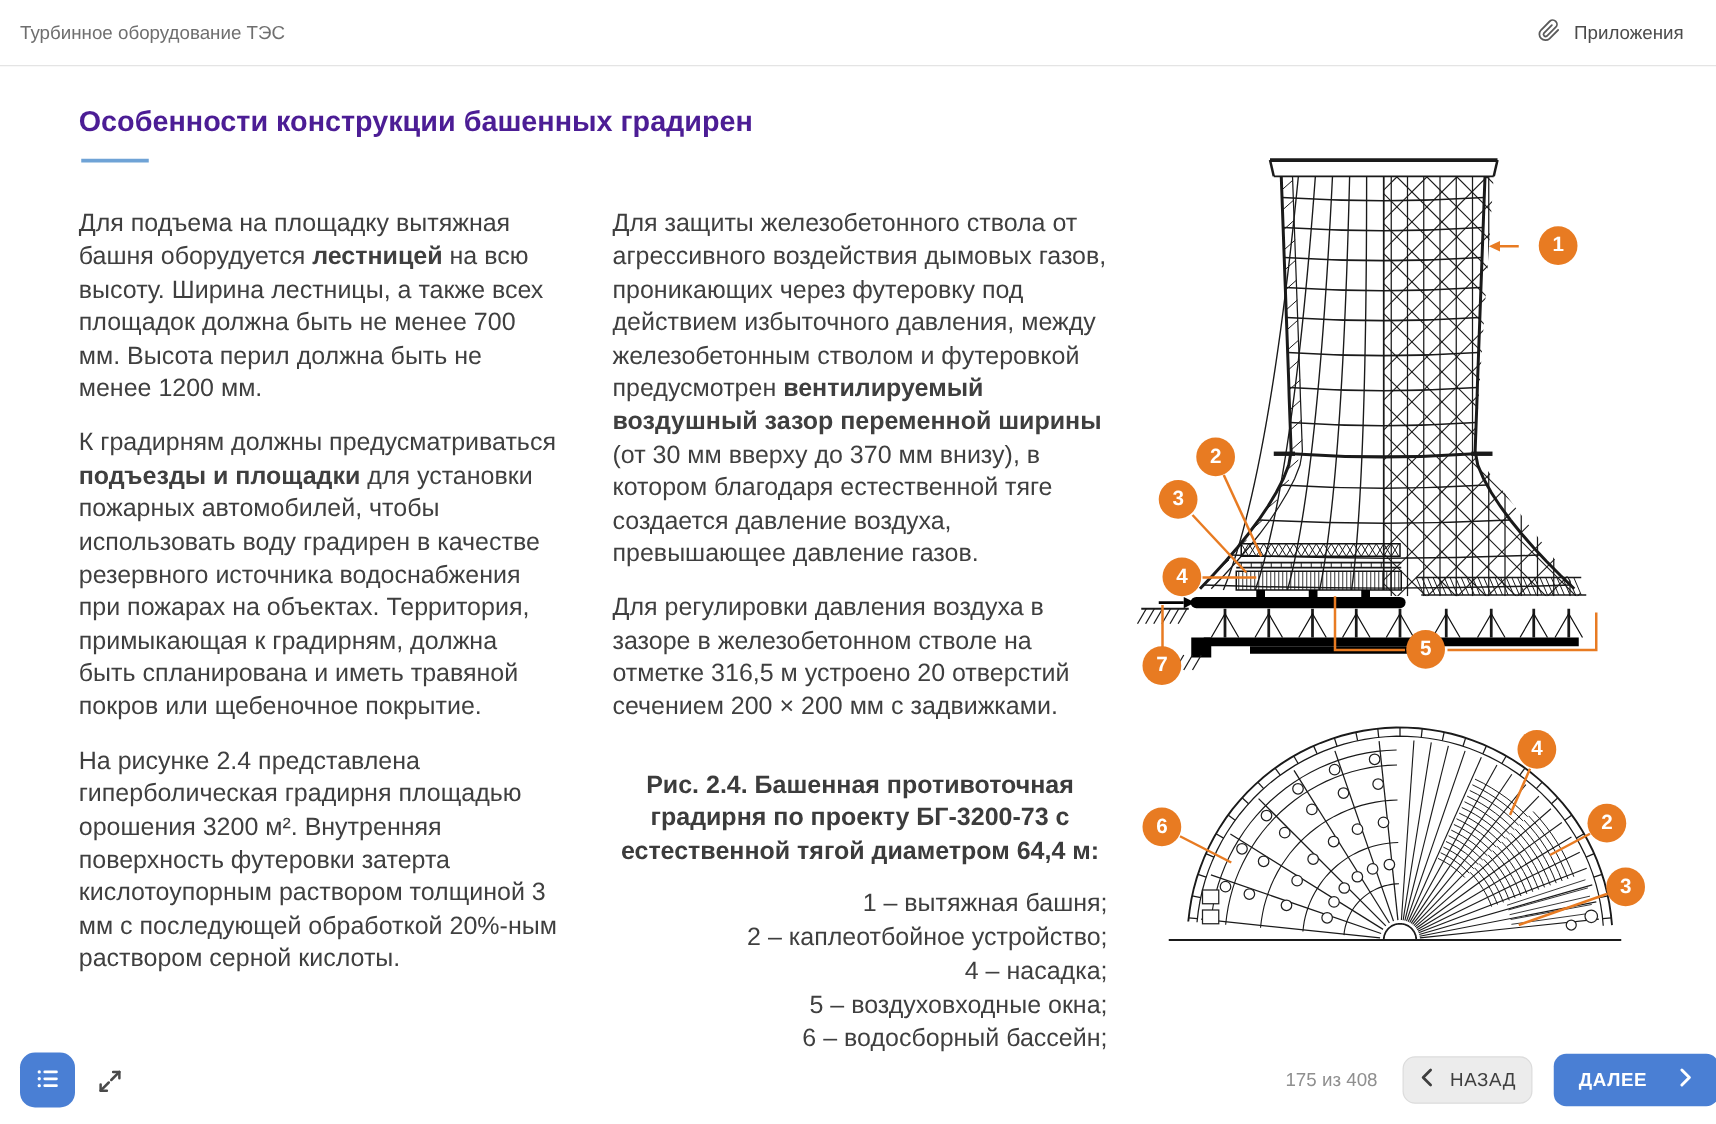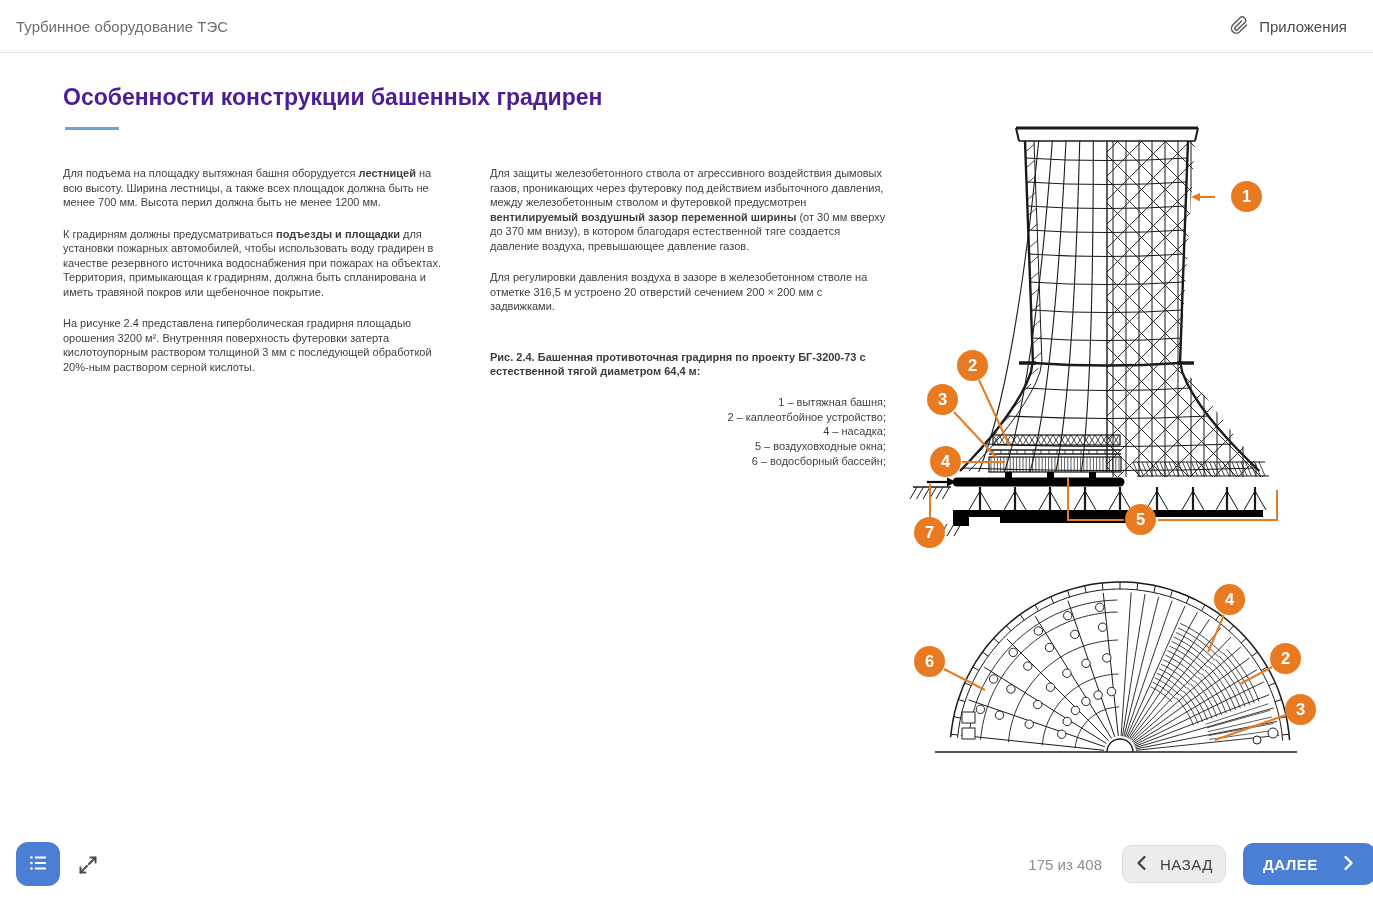--- a/index.html
+++ b/index.html
@@ -8,25 +8,25 @@
   
   .topbar{position:absolute;top:0;left:0;width:1373px;height:53px;background:#fff;
           border-bottom:1px solid #e4e4e4;box-sizing:border-box;display:flex;
           align-items:center;justify-content:space-between;padding:0 26px 0 16px;}
   .course-title{color:#6f6f6f;font-size:15px;}
   .attachments{display:flex;align-items:center;gap:10px;color:#4b4b4b;font-size:15px;cursor:pointer;}
   
   .page-title{position:absolute;left:63px;top:84px;font-size:23px;font-weight:bold;color:#4c1d95;}
   .title-underline{position:absolute;left:65px;top:127px;width:54px;height:3px;background:#6fa3d6;}
   
-  .col{position:absolute;font-size:11px;line-height:1.32;color:#3f3f3f;}
+  .col{position:absolute;font-size:20px;line-height:1.32;color:#3f3f3f;}
   .col p{margin:0 0 17px 0;}
   .col-left{left:63px;top:166px;width:384px;}
   .col-mid{left:490px;top:166px;width:396px;}
-  .fig-caption{font-weight:bold;text-align:left;margin-top:36px;color:#3c3c3c;}
+  .fig-caption{font-weight:bold;text-align:center;margin-top:36px;color:#3c3c3c;}
   .fig-legend{text-align:right;margin-top:16px;}
   .fig-legend div{line-height:1.35;}
   
   .fig{position:absolute;}
   .fig-elev{left:905px;top:120px;width:462px;height:452px;}
   .fig-plan{left:905px;top:572px;width:462px;height:222px;}
   .fig svg{position:absolute;left:0;top:0;}
   .badge{position:absolute;width:31px;height:31px;border-radius:50%;background:#e87b22;
          color:#fff;font-size:16.5px;font-weight:bold;display:flex;align-items:center;
          justify-content:center;z-index:3;}

